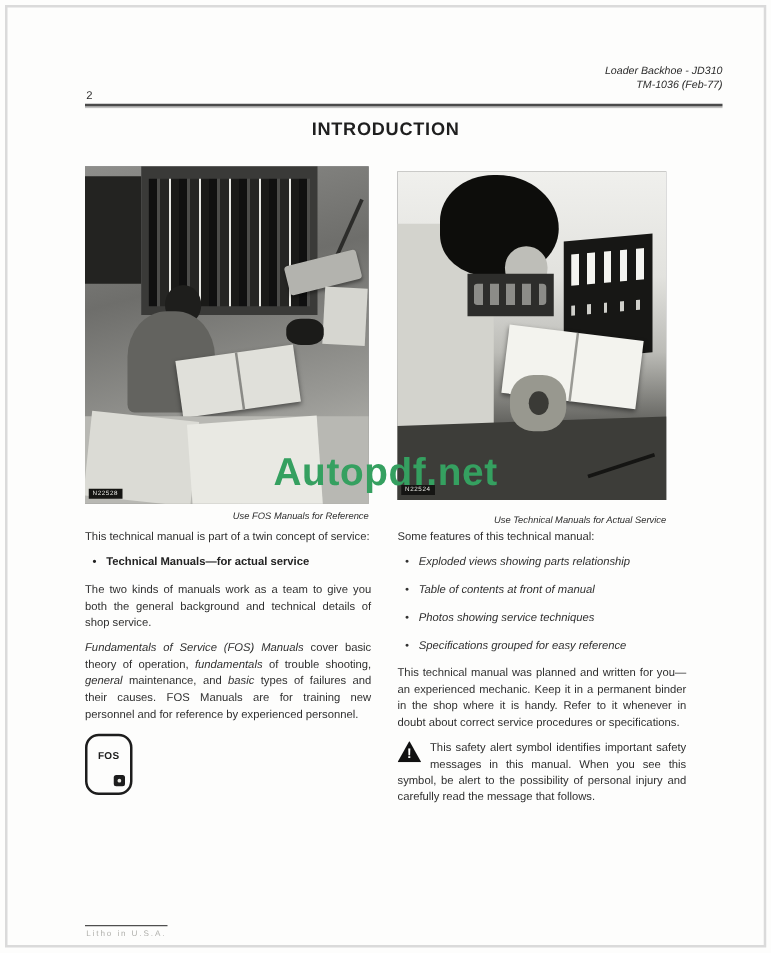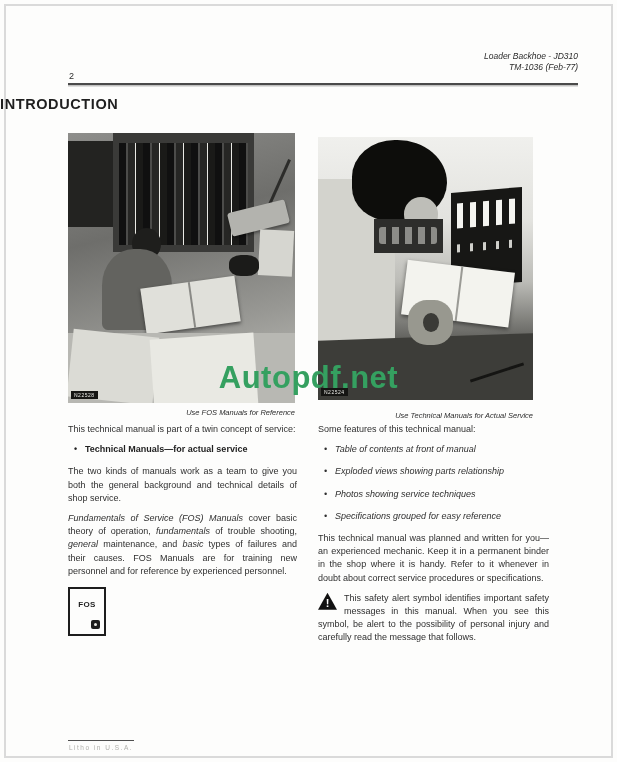--- a/index.html
+++ b/index.html
@@ -12,21 +12,21 @@
     overflow:hidden;
   }
   .page{position:absolute;inset:0;}
   .page-border{position:absolute;inset:4px;border:2px solid #dadada;pointer-events:none;}
 
   
   .hdr-right{position:absolute;right:39px;top:51px;text-align:right;font-style:italic;font-size:8.5px;line-height:11px;color:#2c2c2c;}
   .page-num{position:absolute;left:69px;top:71px;font-size:9px;color:#2c2c2c;}
   .hdr-rule{position:absolute;left:68px;right:39px;top:83px;border-top:2.5px solid #4a4a4a;box-shadow:0 1.5px 0 rgba(120,120,120,.45);}
 
-  .doc-title{position:absolute;left:0;right:0;top:96px;font-weight:bold;font-size:14.5px;letter-spacing:.6px;color:#1f1f1f;}
+  .doc-title{position:absolute;left:0;right:0;top:96px;text-align:center;font-weight:bold;font-size:14.5px;letter-spacing:.6px;color:#1f1f1f;}
 
   
   .photo{position:absolute;overflow:hidden;background:#777;}
   .photo-left{left:68px;top:133px;width:227px;height:270px;}
   .photo-right{left:318px;top:137px;width:215px;height:263px;}
   .photo *{position:absolute;}
   
   .lp-bg{inset:0;background:linear-gradient(165deg,#8e8e8b 0%,#6e6e6b 35%,#989894 70%,#c3c3bd 100%);}
   .lp-monitor{left:0;top:3%;width:20%;height:32%;background:#232321;}
   .lp-shelf{left:20%;top:0;width:62%;height:44%;background:#3a3a38;}
@@ -72,21 +72,21 @@
   .col-right{left:318px;width:231px;}
   .col p{margin:0 0 7px 0;}
   .bullet{position:relative;padding-left:17px;margin:0 0 9px 0;}
   .bullet::before{content:"\2022";position:absolute;left:6px;top:0;}
   .b-bold{font-weight:bold;color:#222;}
   .b-italic{font-style:italic;}
   .it{font-style:italic;}
 
   
   .fos-note{overflow:hidden;margin-top:2px;}
-  .fos-box{float:left;width:34px;height:45px;border:2.5px solid #1d1d1d;border-radius:0;margin:2px 9px 2px 0;position:relative;background:#fdfdfc;}
+  .fos-box{float:left;width:34px;height:45px;border:2.5px solid #1d1d1d;border-radius:11px;margin:2px 9px 2px 0;position:relative;background:#fdfdfc;}
   .fos-label{position:absolute;top:9px;left:0;right:0;text-align:center;font-weight:bold;font-size:8px;letter-spacing:.3px;color:#1d1d1d;}
   .fos-logo{position:absolute;right:4px;bottom:5px;width:9px;height:9px;background:#1d1d1d;border-radius:2px;}
   .fos-logo::after{content:"";position:absolute;left:3px;top:3px;width:3px;height:3px;background:#e9e9e4;border-radius:50%;}
 
   
   .safety-icon{float:left;width:19px;height:17px;background:#111;clip-path:polygon(50% 0,100% 100%,0 100%);margin:1px 7px 1px 0;position:relative;}
   .safety-icon span{position:absolute;left:0;right:0;bottom:1px;text-align:center;color:#fff;font-weight:bold;font-size:11px;line-height:12px;}
 
   
   .footer-line{position:absolute;left:68px;top:740px;width:66px;border-top:1.5px solid #4f4f4f;}
@@ -163,22 +163,22 @@
     <div class="fos-note">
       <div class="fos-box">
         <div class="fos-label">FOS</div>
         <div class="fos-logo"></div>
       </div>
     </div>
   </div>
 
   <div class="col col-right">
     <p>Some features of this technical manual:</p>
+    <div class="bullet b-italic"><span>Exploded views showing parts relationship</span></div>
     <div class="bullet b-italic"><span>Table of contents at front of manual</span></div>
-    <div class="bullet b-italic"><span>Exploded views showing parts relationship</span></div>
     <div class="bullet b-italic"><span>Photos showing service techniques</span></div>
     <div class="bullet b-italic"><span>Specifications grouped for easy reference</span></div>
     <p>This technical manual was planned and written for you—an experienced mechanic. Keep it in a permanent binder in the shop where it is handy. Refer to it whenever in doubt about correct service procedures or specifications.</p>
     <div>
       <div class="safety-icon">
           <span>!</span>
         </div>
       <span>This safety alert symbol identifies important safety messages in this manual. When you see this symbol, be alert to the possibility of personal injury and carefully read the message that follows.</span>
     </div>
   </div>

